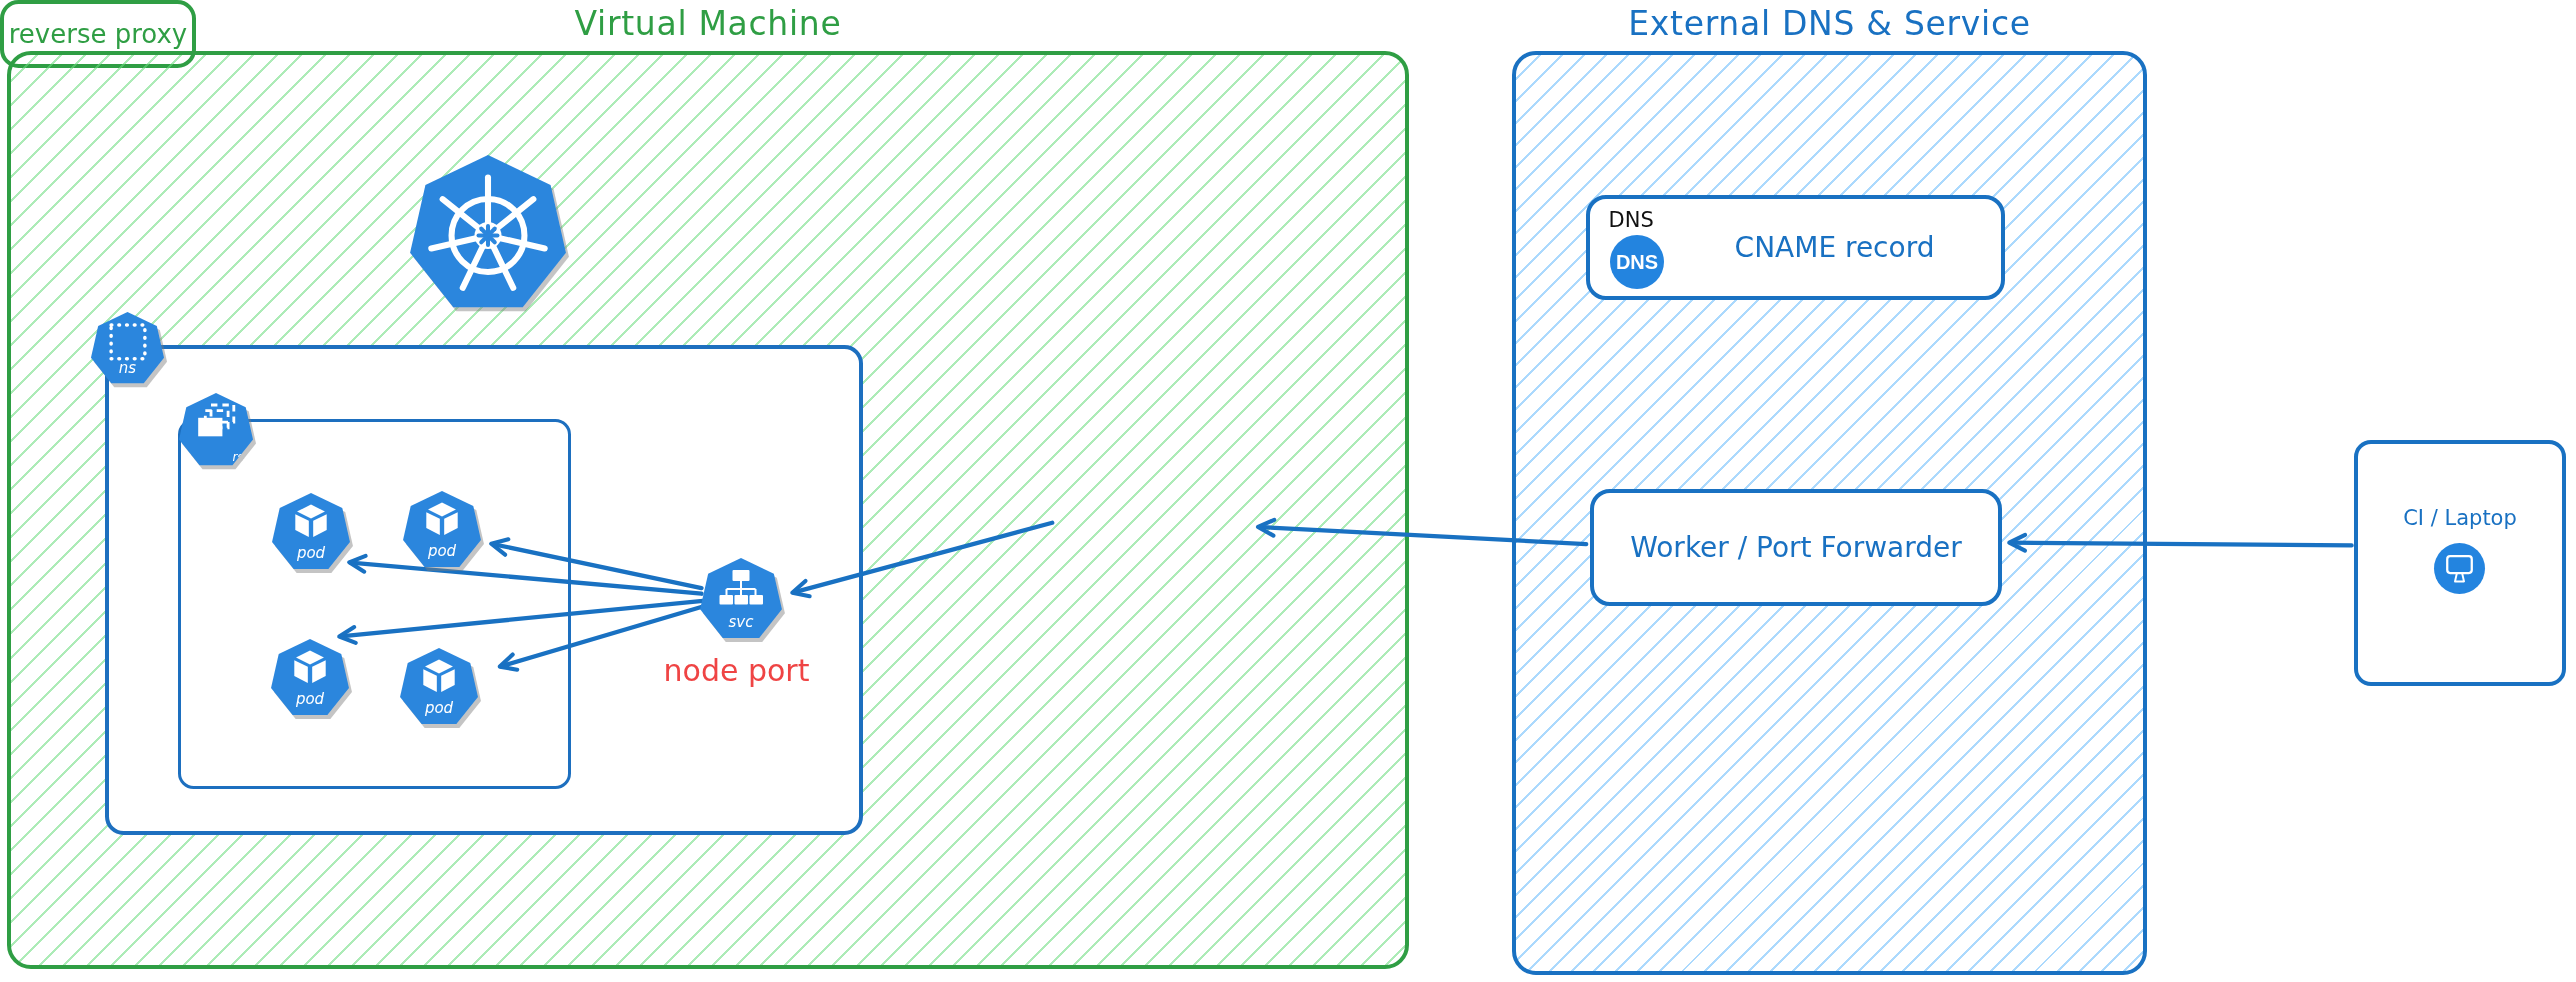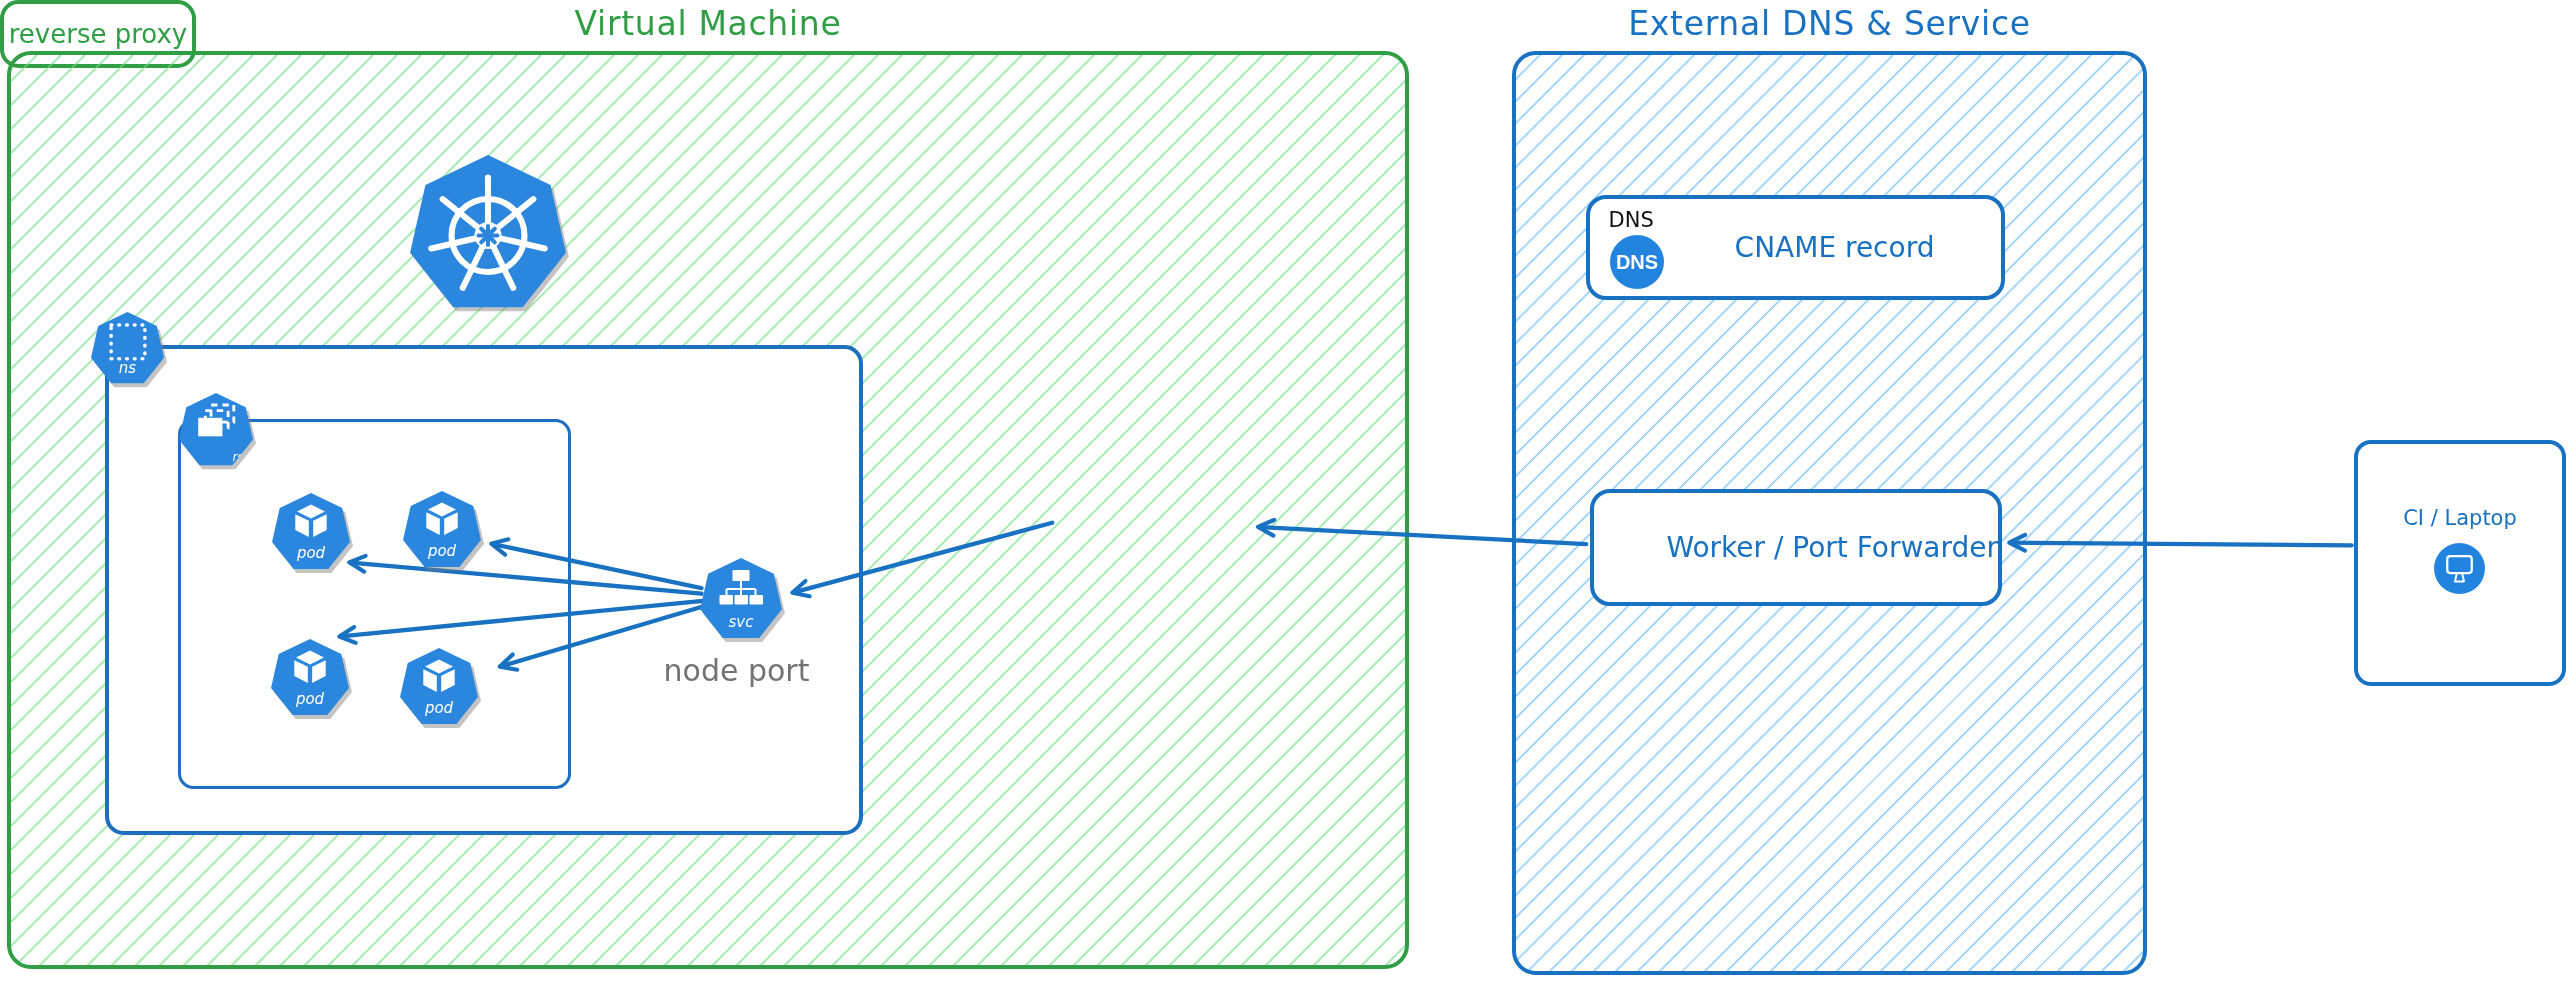--- a/index.html
+++ b/index.html
@@ -76,21 +76,21 @@
   }
   .dns-text {
     position: absolute; left: 92px; top: 0; right: 14px; bottom: 0;
     display: flex; align-items: center; justify-content: center;
     color: #1971c2; font-size: 28px; font-weight: 500;
   }
 
   .worker-box {
     left: 1590px; top: 489px; width: 412px; height: 117px;
     border: 4.3px solid #1971c2; border-radius: 20px; z-index: 4;
-    display: flex; align-items: center; justify-content: flex-end;
+    display: flex; align-items: center; justify-content: center;
   }
   .worker-box .label { color: #1971c2; font-size: 28px; font-weight: 500; }
 
   .ci-box {
     left: 2354px; top: 440px; width: 212px; height: 246px;
     border: 4.3px solid #1971c2; border-radius: 17px; z-index: 4;
   }
   .ci-label {
     position: absolute; left: 0; right: 0; top: 62px;
     text-align: center; color: #1971c2; font-size: 21px; font-weight: 500;
@@ -132,21 +132,21 @@
   .pod-2 { left: 402px; top: 491px; }
   .pod-3 { left: 270px; top: 639px; }
   .pod-4 { left: 399px; top: 648px; }
 
   .svc-icon { left: 699px; top: 558px; width: 84px; height: 84px; }
   .svc-icon .glyph { top: 8.5px; }
   .svc-icon .hepta-label { bottom: 10.7px; font-size: 15px; }
 
   .node-port-label {
     position: absolute; left: 630px; top: 653px; width: 213px;
-    text-align: center; color: #737373; font-size: 30px; font-weight: 500;
+    text-align: center; color: #ef4444; font-size: 30px; font-weight: 500;
     z-index: 6;
   }
 
   
   .arrows { position: absolute; left: 0; top: 0; z-index: 5; pointer-events: none; }
 </style>
 </head>
 <body>
 
 <div id="canvas">

